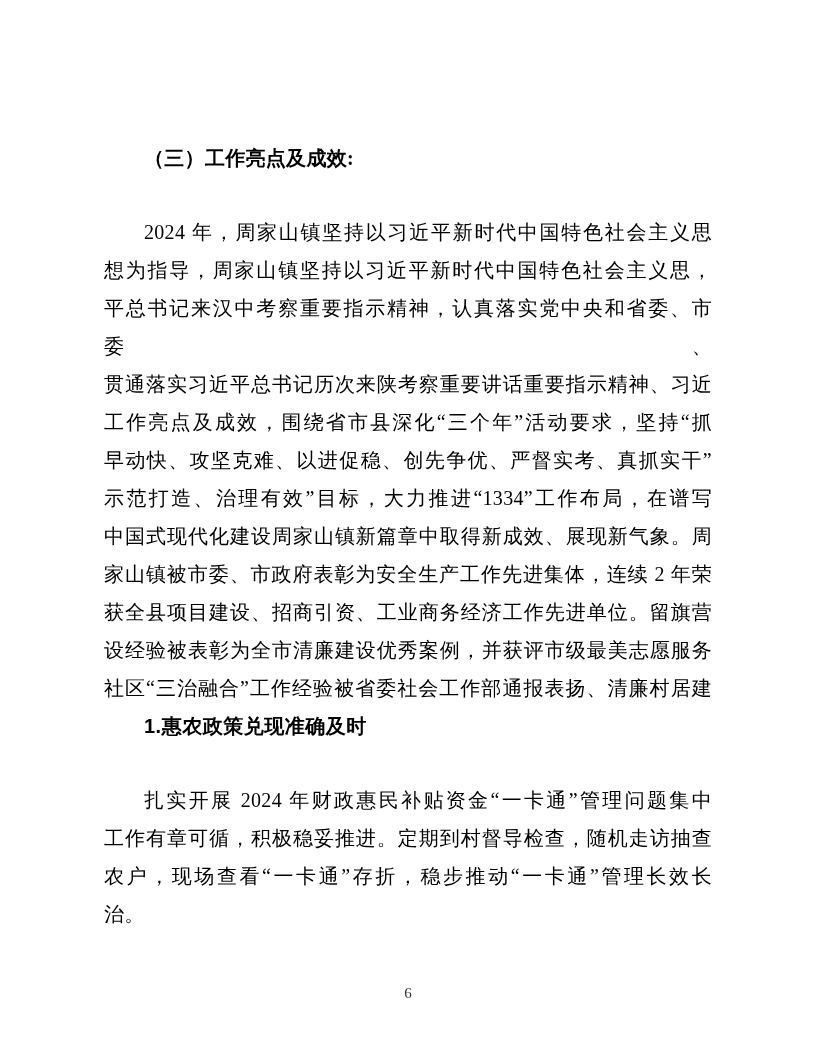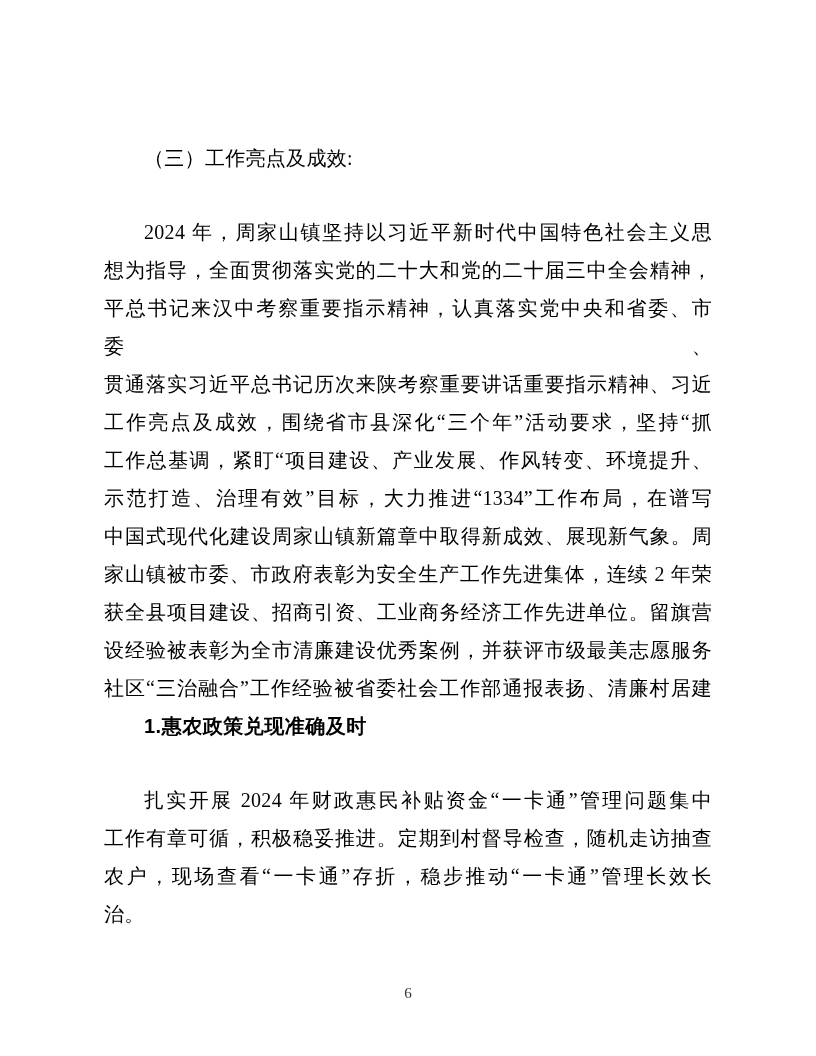--- a/index.html
+++ b/index.html
@@ -28,21 +28,21 @@
     font-size: 20px;
     line-height: 38px;
     letter-spacing: 0.3px;
   }
   .heading {
     text-align: left;
     text-indent: 2em;
     white-space: nowrap;
   }
   .heading.kai {
-    font-weight: 400;
+    font-weight: 700;
   }
   .heading.bold {
     font-weight: 700;
     font-family: "Liberation Sans", "DejaVu Sans", sans-serif;
     letter-spacing: 0.5px;
   }
   .line {
     text-align: justify;
     text-align-last: justify;
   }
@@ -64,25 +64,25 @@
     color: #333333;
   }
 </style>
 </head>
 <body>
 
 <div class="page">
   <div class="text-area" id="doc-body">
       <div class="heading kai">（三）工作亮点及成效:</div>
       <div class="line first">2024 年，周家山镇坚持以习近平新时代中国特色社会主义思</div>
-      <div class="line">想为指导，全面贯彻落实党的二十大和党的二十届三中全会精神，</div>
+      <div class="line">想为指导，周家山镇坚持以习近平新时代中国特色社会主义思，</div>
       <div class="line">平总书记来汉中考察重要指示精神，认真落实党中央和省委、市委、</div>
       <div class="line">贯通落实习近平总书记历次来陕考察重要讲话重要指示精神、习近</div>
       <div class="line">工作亮点及成效，围绕省市县深化“三个年”活动要求，坚持“抓</div>
-      <div class="line">工作总基调，紧盯“项目建设、产业发展、作风转变、环境提升、</div>
+      <div class="line">早动快、攻坚克难、以进促稳、创先争优、严督实考、真抓实干”</div>
       <div class="line">示范打造、治理有效”目标，大力推进“1334”工作布局，在谱写</div>
       <div class="line">中国式现代化建设周家山镇新篇章中取得新成效、展现新气象。周</div>
       <div class="line">家山镇被市委、市政府表彰为安全生产工作先进集体，连续 2 年荣</div>
       <div class="line">获全县项目建设、招商引资、工业商务经济工作先进单位。留旗营</div>
       <div class="line">设经验被表彰为全市清廉建设优秀案例，并获评市级最美志愿服务</div>
       <div class="line">社区“三治融合”工作经验被省委社会工作部通报表扬、清廉村居建</div>
       <div class="heading bold">1.惠农政策兑现准确及时</div>
       <div class="line first">扎实开展 2024 年财政惠民补贴资金“一卡通”管理问题集中</div>
       <div class="line">工作有章可循，积极稳妥推进。定期到村督导检查，随机走访抽查</div>
       <div class="line">农户，现场查看“一卡通”存折，稳步推动“一卡通”管理长效长</div>

